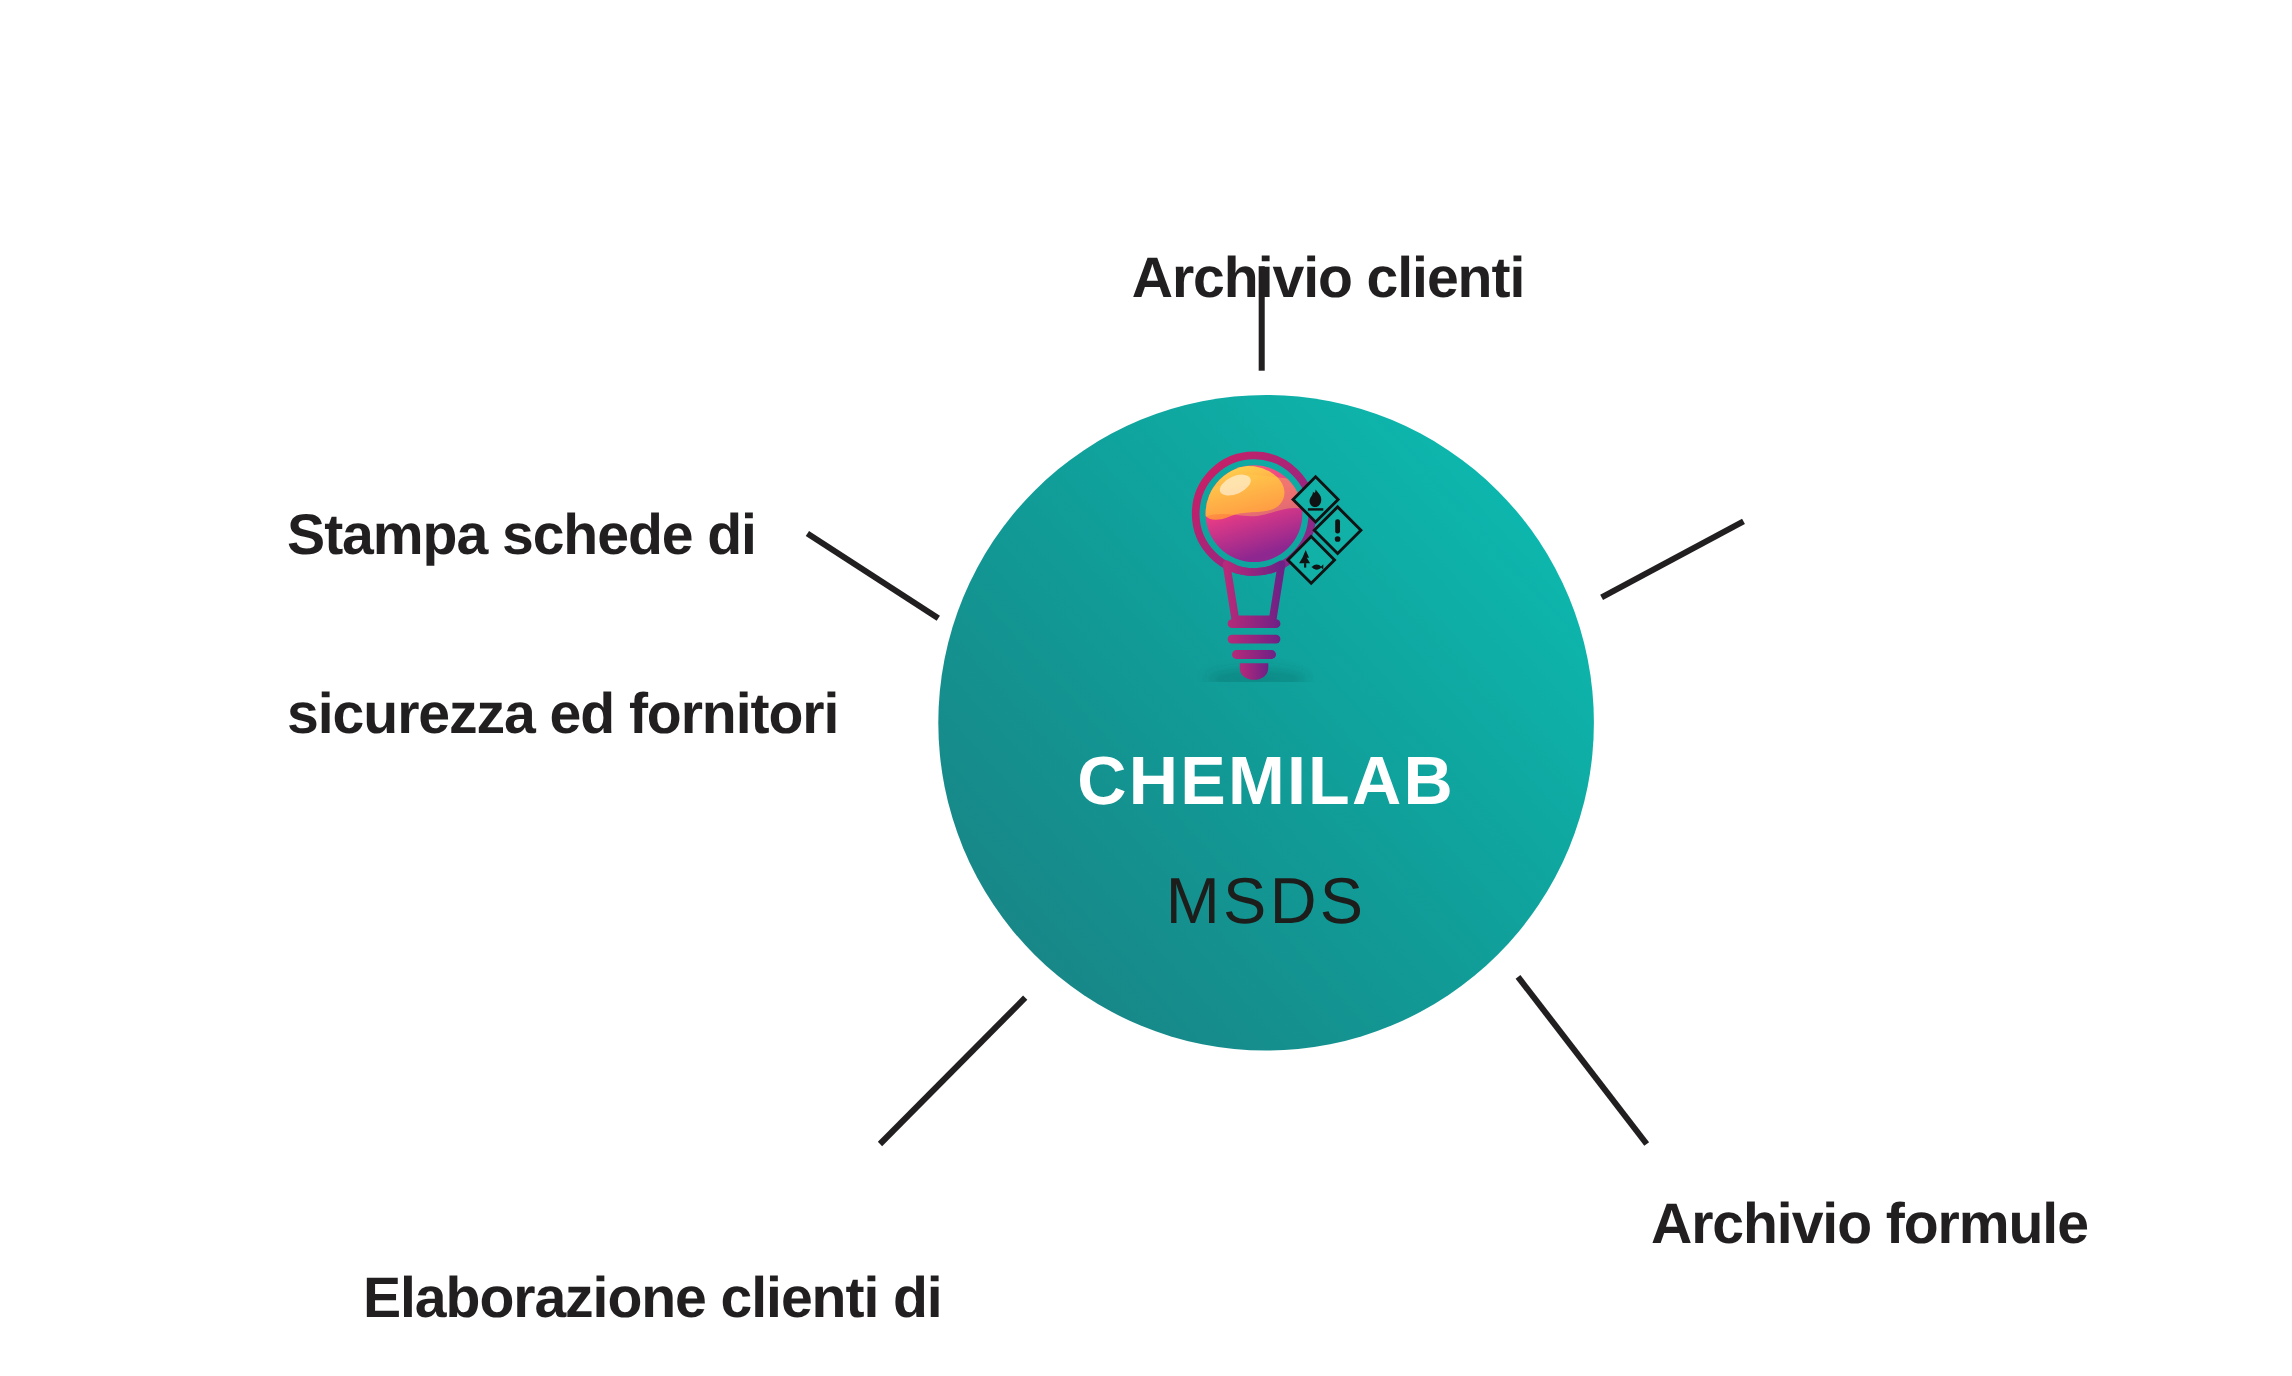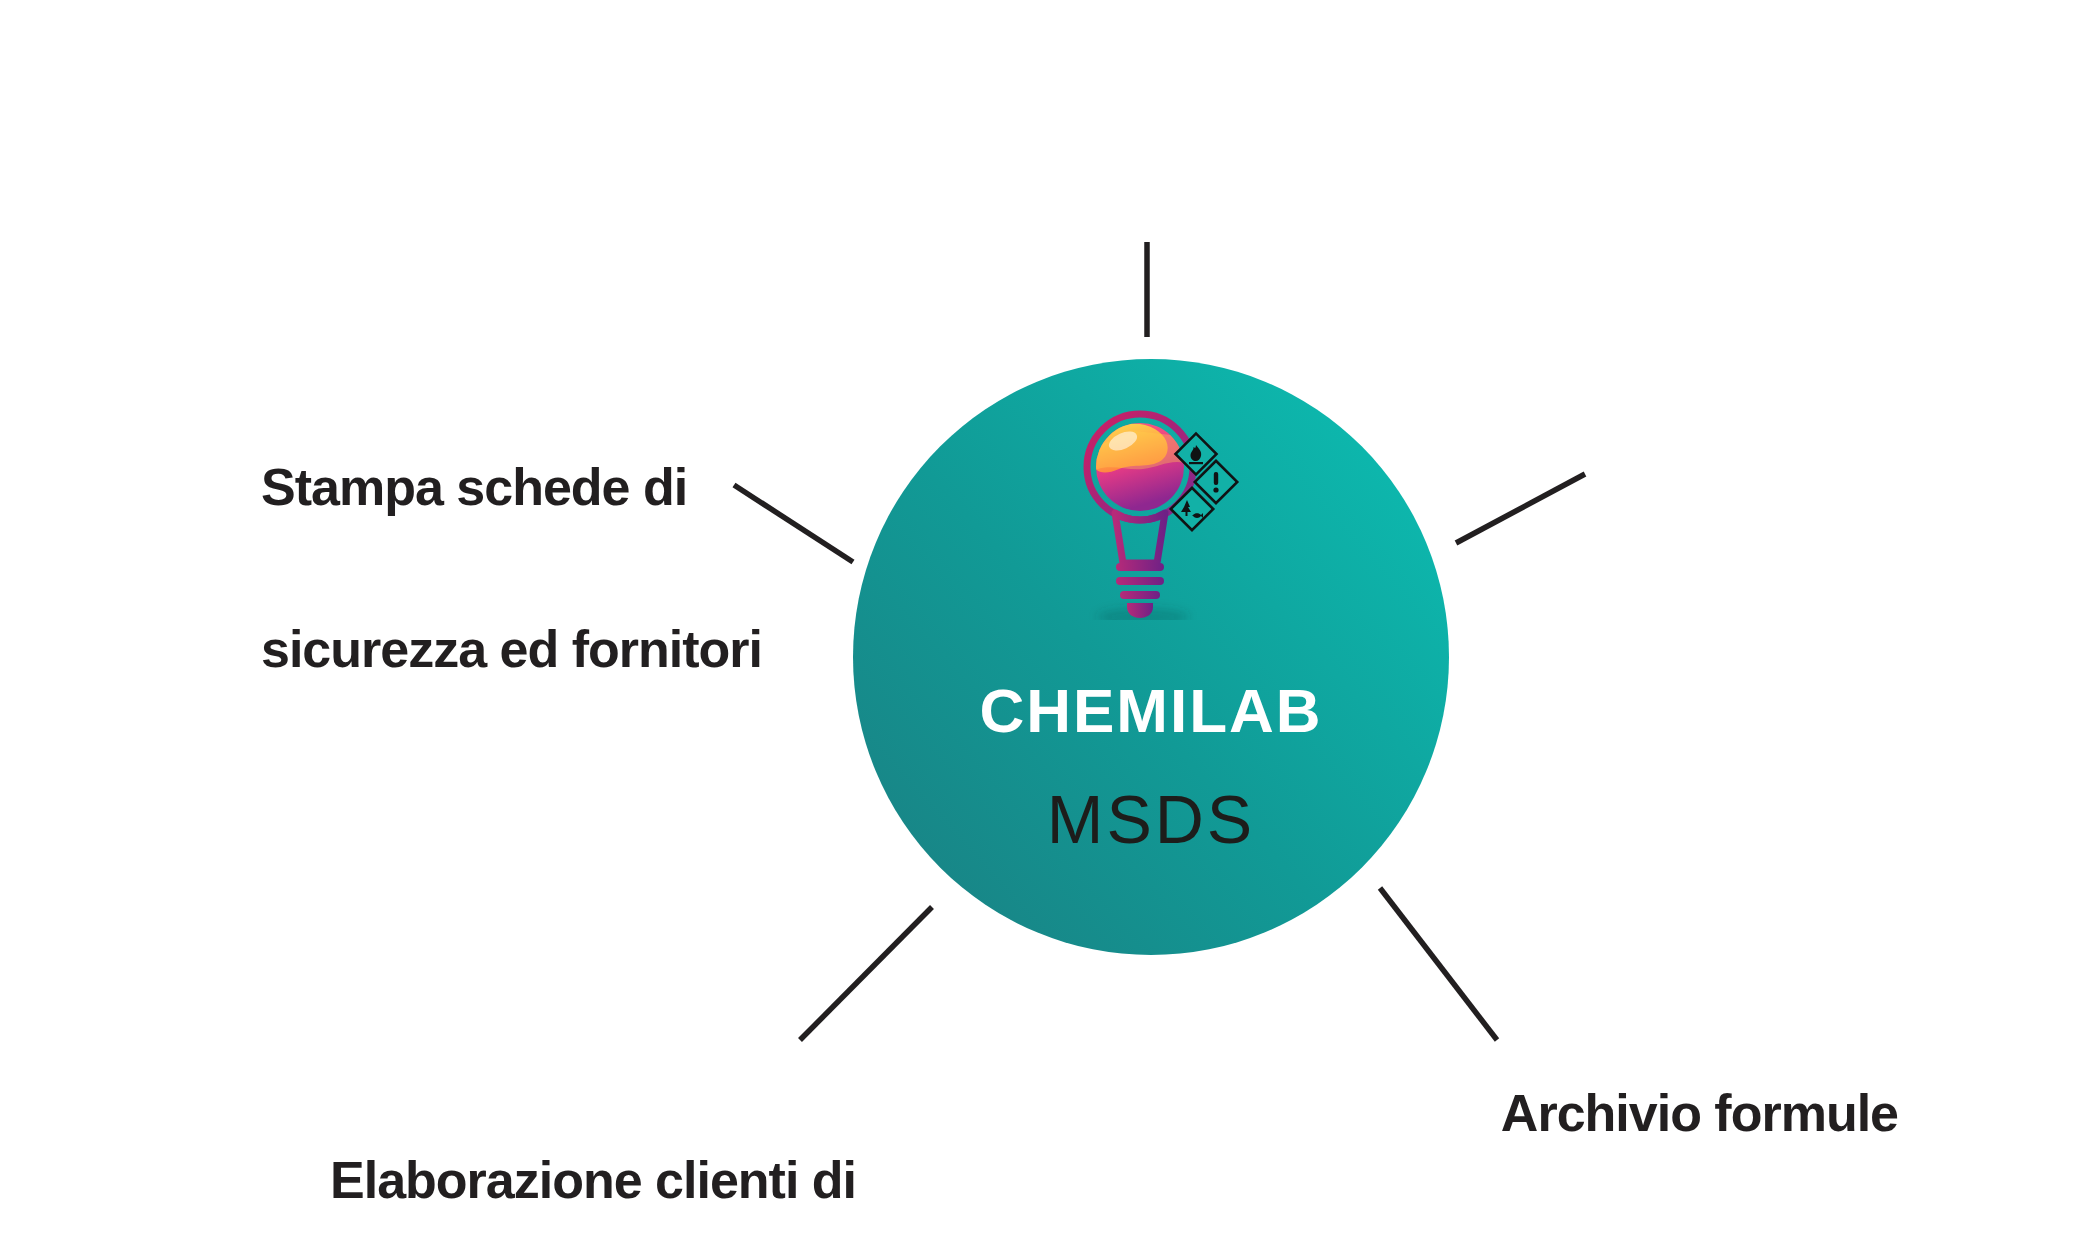--- a/index.html
+++ b/index.html
@@ -58,21 +58,21 @@
     font-size:62px;
     font-weight:700;
     letter-spacing:2px;
     line-height:94px;
   }
   .center-subtitle{
     position:absolute;
     left:853px;top:784px;width:596px;
     text-align:center;
     color:var(--center-subtitle);
-    font-size:68px;
+    font-size:59px;
     font-weight:400;
     letter-spacing:3px;
     line-height:70px;
   }
   .logo-svg{
     position:absolute;
     left:1075px;top:405px;width:180px;height:215px;
   }
 </style>
 </head>
@@ -160,20 +160,23 @@
           <rect x="-6.5" y="3" width="2" height="4"></rect>
           <path d="M 1,6 C 3,3.5 7,3.5 9,6 L 11,4 L 11,9 L 9,7 C 7,9.5 3,9.5 1,7 C 0,6.6 0,6.4 1,6 Z"></path>
         </g>
       </g>
     </g>
   </svg>
 
   <div class="center-title">CHEMILAB</div>
   <div class="center-subtitle">MSDS</div>
 
+  <div class="node-label label-clienti">
+    <span>Archivio clienti</span>
+  </div>
 
   <div class="node-label label-stampa">
     <div>Stampa schede di</div>
     <div>sicurezza ed fornitori</div>
   </div>
 
 
   <div class="node-label label-elaborazione">
     <div>Elaborazione clienti di</div>
     

